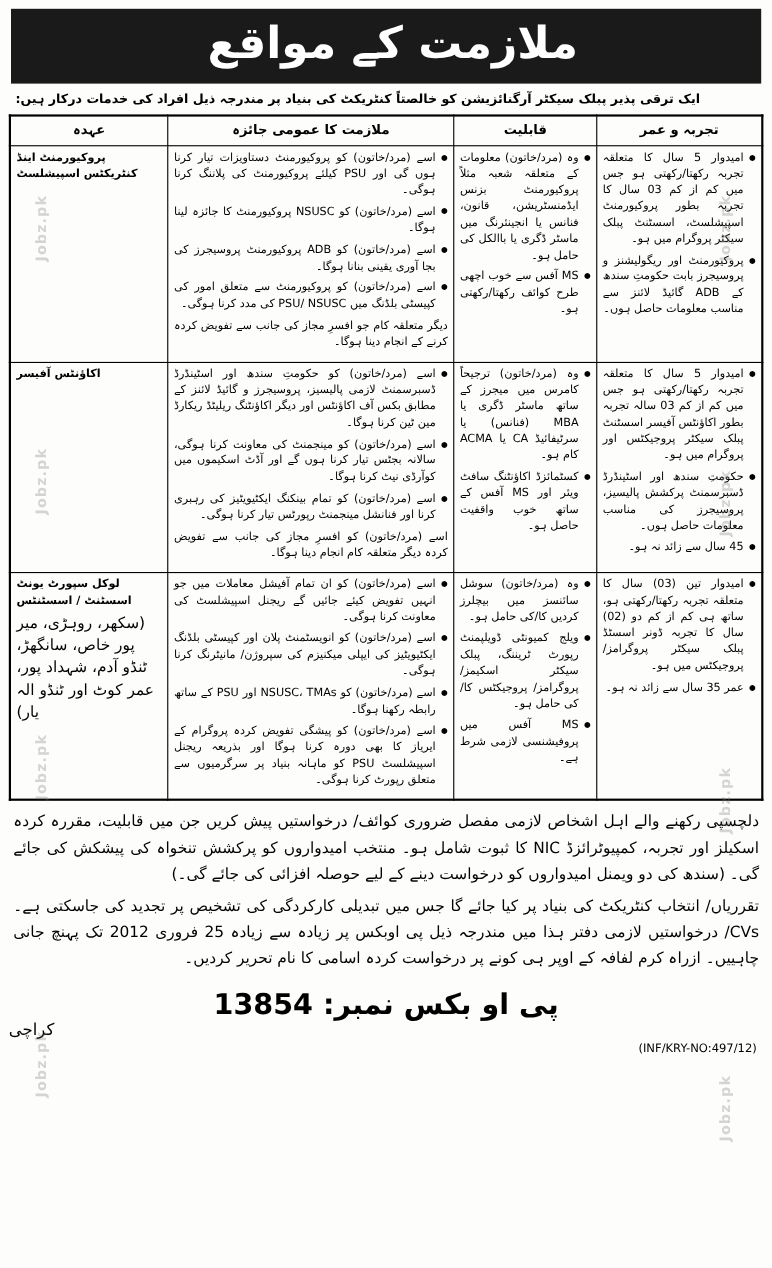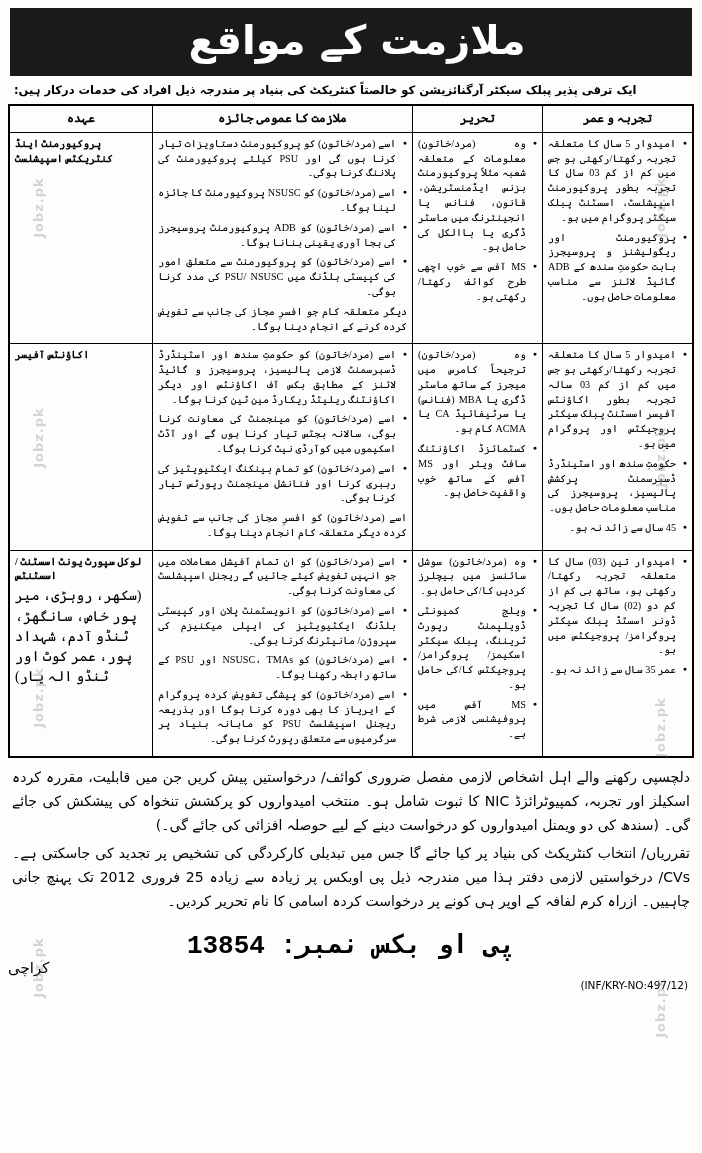--- a/index.html
+++ b/index.html
@@ -48,21 +48,20 @@
     table-layout:fixed;
     direction:rtl;
     border:2px solid #000;
   }
   table.jobs th, table.jobs td{
     border:1px solid #000;
     vertical-align:top;
     padding:4px 5px;
     font-size:10.2px;
     line-height:1.45;
-    font-family:Liberation Serif, serif;
   }
   table.jobs th{
     font-size:12px;
     font-weight:bold;
     text-align:center;
     padding:4px 2px 5px 2px;
   }
   col.c-exp{width:22%;}
   col.c-qual{width:19%;}
   col.c-duties{width:38%;}
@@ -109,21 +108,20 @@
     padding:8px 4px 4px 4px;
   }
   .footer-notes p{margin:0 0 5px 0;}
   .pobox{
     text-align:center;
     font-size:26px;
     font-weight:bold;
     letter-spacing:1px;
     margin-top:6px;
     direction:rtl;
-    font-family:Liberation Mono, monospace;
   }
   .city{
     text-align:left;
     font-size:15px;
     font-weight:normal;
     margin-top:-2px;
     direction:rtl;
   }
   .inf{
     text-align:right;
@@ -159,21 +157,21 @@
   <table class="jobs">
     <colgroup>
       <col class="c-exp">
         <col class="c-qual">
         <col class="c-duties">
         <col class="c-post">
     </colgroup>
     <thead>
       <tr>
         <th>تجربہ و عمر</th>
-        <th>تحریر</th>
+        <th>قابلیت</th>
         <th>ملازمت کا عمومی جائزہ</th>
         <th>عہدہ</th>
       </tr>
     </thead>
     <tbody>
 
       <tr>
         <td>
           <ul class="bullets">
             <li>امیدوار 5 سال کا متعلقہ تجربہ رکھتا/رکھتی ہو جس میں کم از کم 03 سال کا تجربہ بطور پروکیورمنٹ اسپیشلسٹ، اسسٹنٹ پبلک سیکٹر پروگرام میں ہو۔</li>

